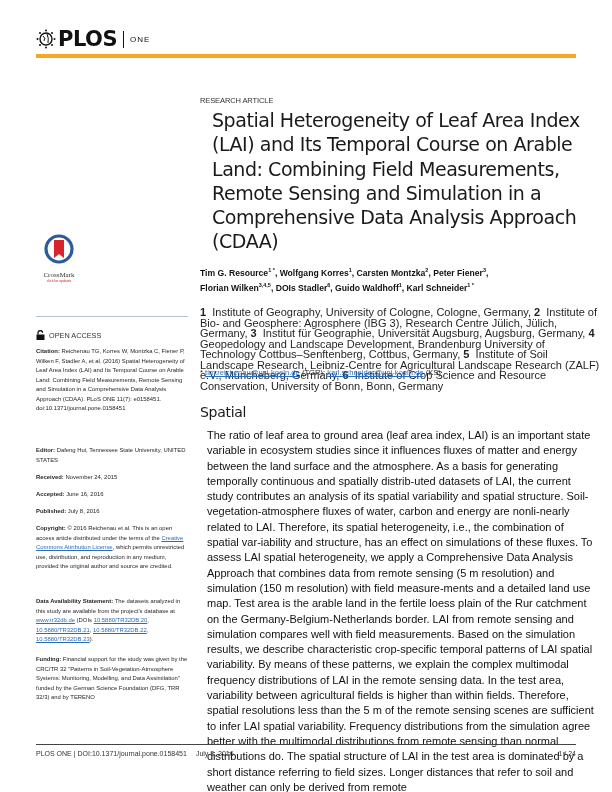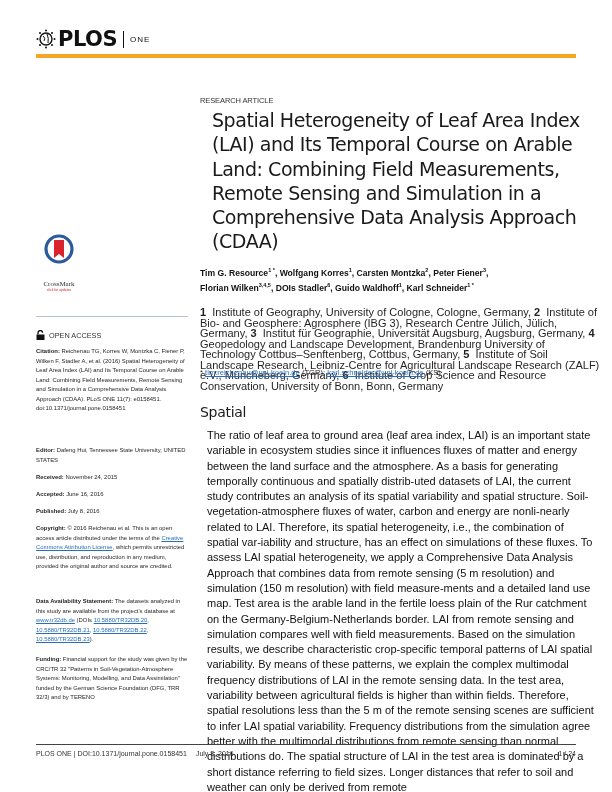--- a/index.html
+++ b/index.html
@@ -21,21 +21,21 @@
   #authors { left: 200px; top: 264px; width: 400px; font-size: 8.6px; font-weight: bold; line-height: 12.5px; color: #111; }
   #authors sup { font-size: 5.5px; }
   #affils { left: 200px; top: 295px; width: 400px; font-size: 11px; line-height: 10.5px; color: #231f20; margin-top: 12px; }
   #affils b { font-weight: bold; }
   #emails { left: 200px; top: 368px; font-size: 7.6px; color: #231f20; }
   #abstract-heading { left: 200px; top: 404px; font-family: "DejaVu Sans", sans-serif; font-size: 14px; color: #1a1a1a; letter-spacing: -0.3px; }
   #abstract-body { left: 207px; top: 428px; width: 390px; font-size: 11px; line-height: 15.3px; color: #111; }
 
   
   #crossmark { left: 34px; top: 234px; width: 50px; text-align: center; }
-  #crossmark .cm-word { font-family: "Liberation Serif", serif; font-size: 7px; color: #333; margin-top: 10px; }
+  #crossmark .cm-word { font-family: "Liberation Serif", serif; font-size: 7px; color: #333; margin-top: 1px; }
   #crossmark .cm-sub { font-size: 3.4px; color: #d9232d; }
   #left-rule { left: 36px; top: 316px; width: 152px; height: 1px; background: #b8c2cc; }
   #open-access { left: 36px; top: 330px; font-size: 7.3px; display: flex; align-items: center; color: #333; }
   #open-access .lock { width: 9px; height: 10px; margin-right: 4px; }
   .left-block { left: 36px; width: 154px; font-size: 5.9px; line-height: 9.5px; color: #231f20; }
   .left-block b { font-weight: bold; }
   #citation { top: 347px; }
   #editor { top: 446px; }
   #received { top: 473px; }
   #accepted { top: 490px; }

